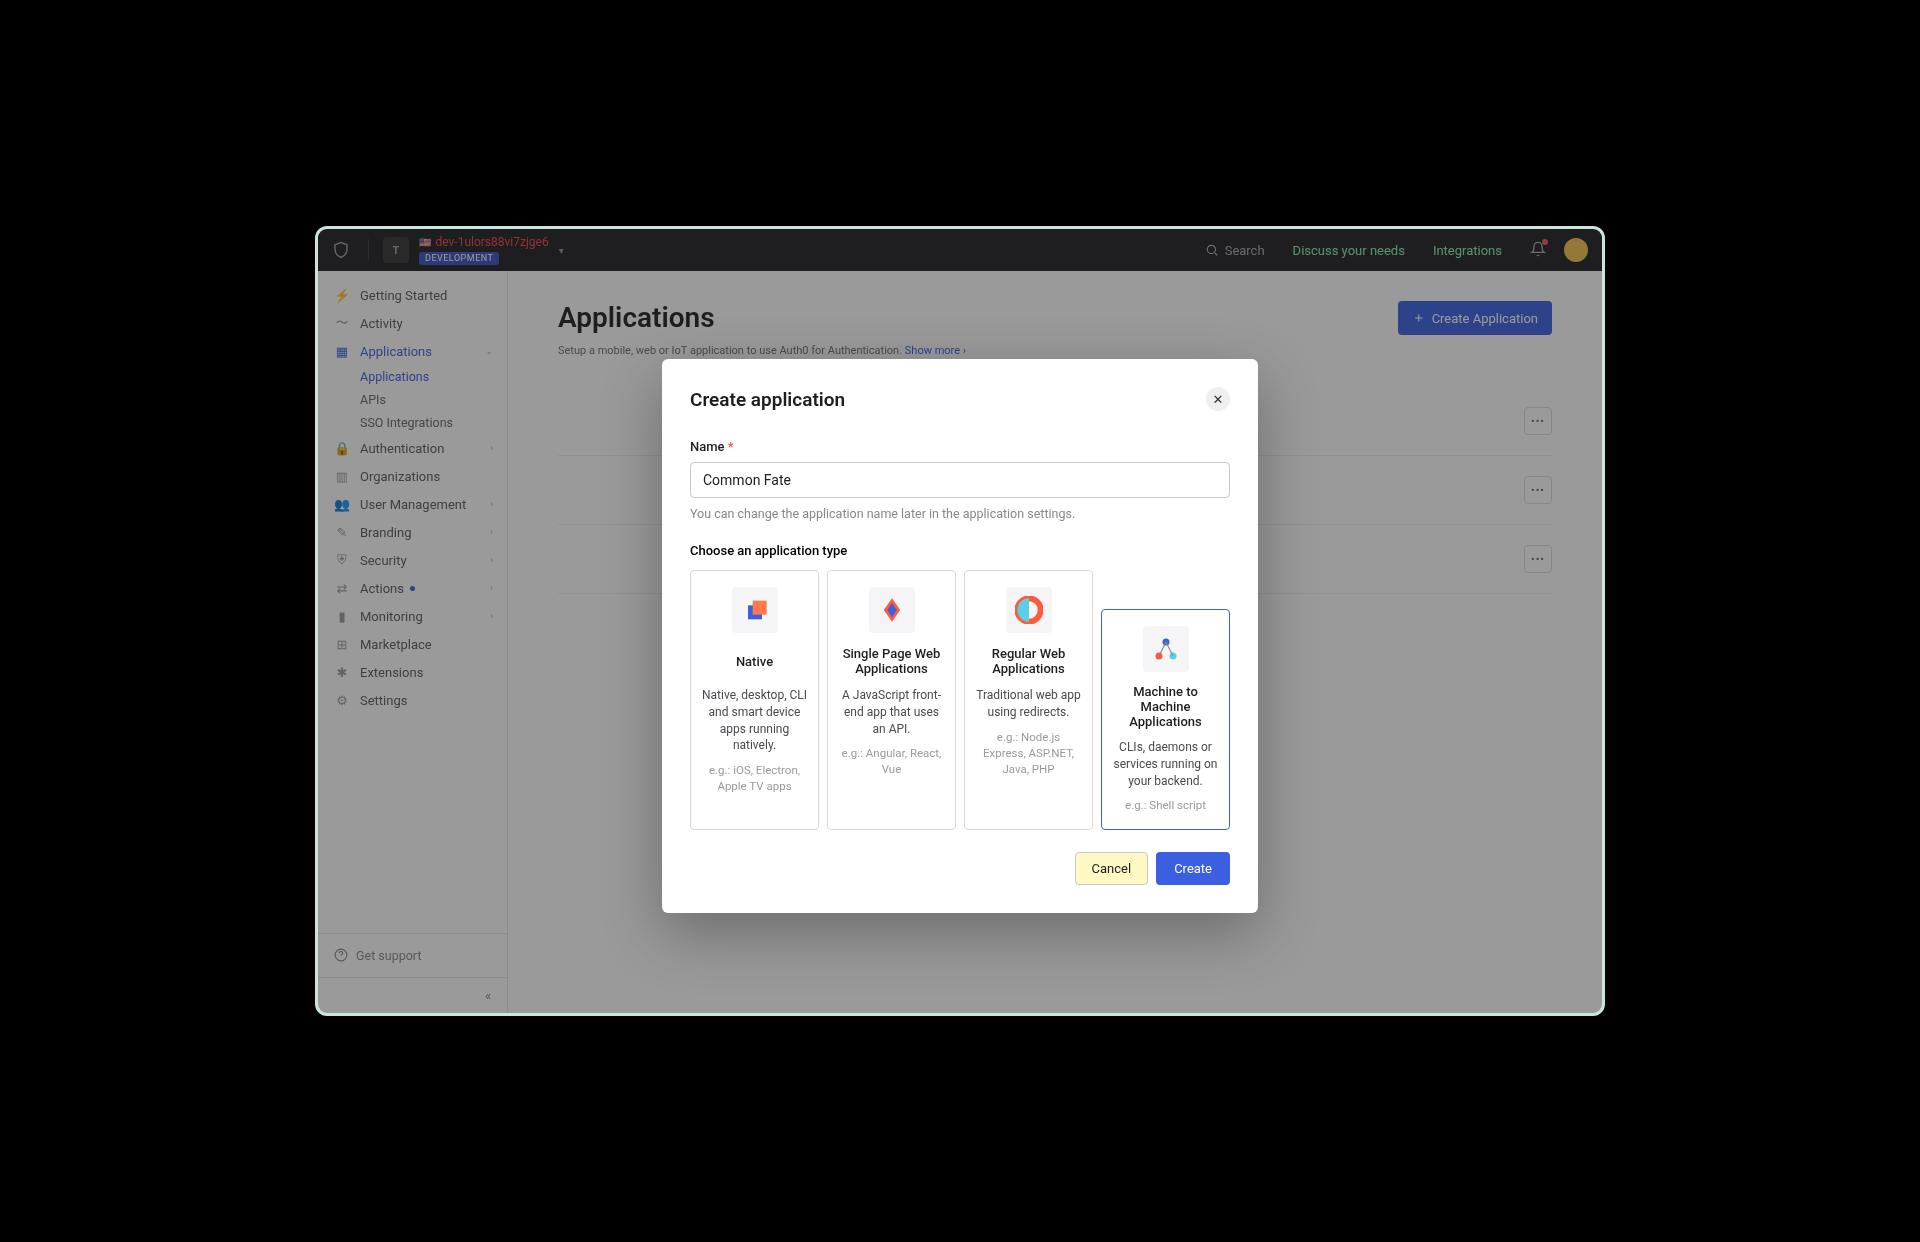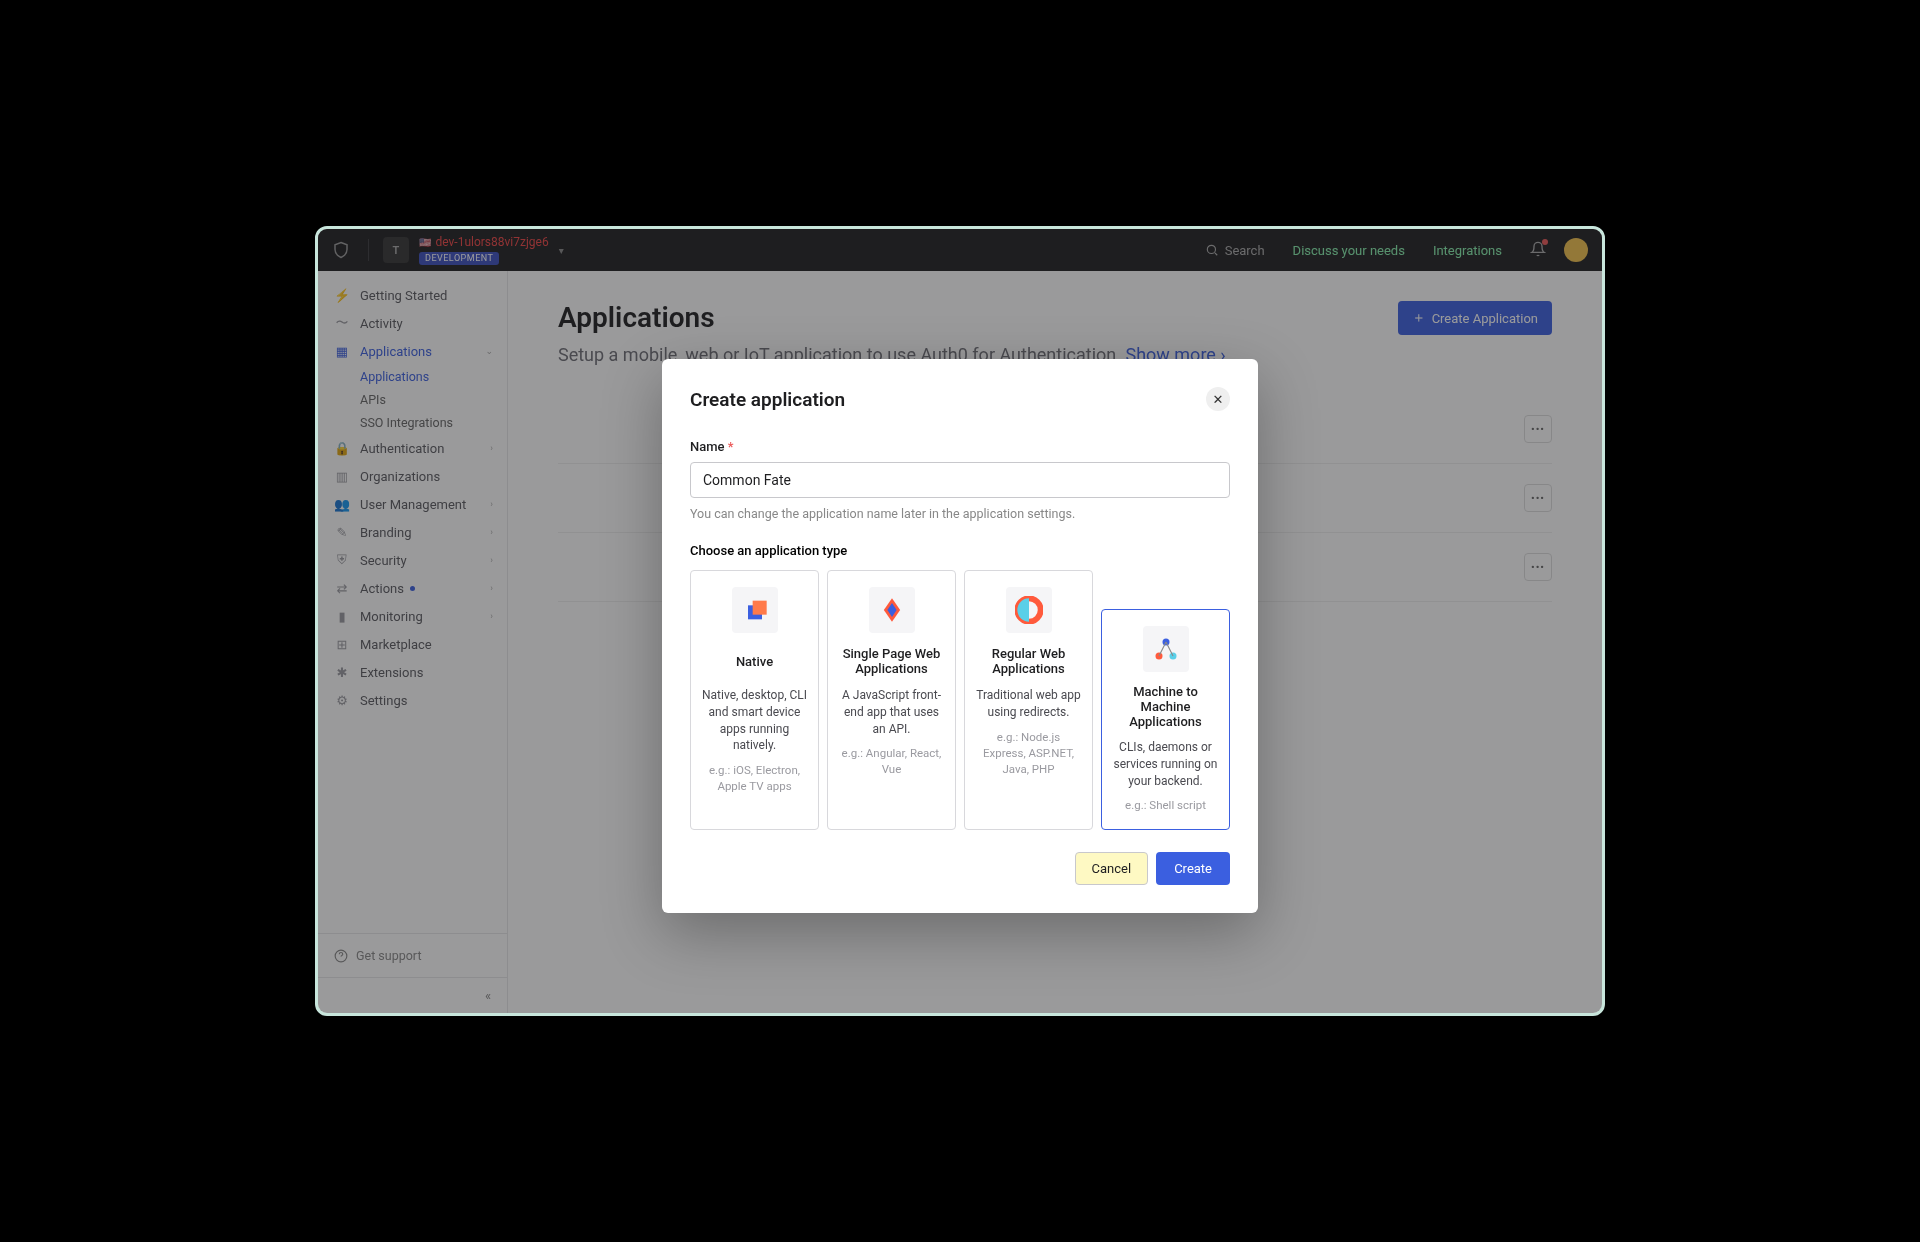--- a/index.html
+++ b/index.html
@@ -24,27 +24,27 @@
 .sidebar { width: 190px; border-right: 1px solid #e8e8ea; display: flex; flex-direction: column; font-size: 13px; color: #1e1e20; }
 .side-nav { flex: 1; padding: 10px 0; }
 .side-item { display: flex; align-items: center; padding: 6px 16px; cursor: pointer; color: #5a5a60; position: relative; }
 .side-item.active { color: #3b5fe0; }
 .side-item .ic { width: 16px; height: 16px; margin-right: 10px; color: #9a9aa0; display: flex; align-items: center; justify-content: center; }
 .side-item.active .ic { color: #3b5fe0; }
 .side-sub { padding-left: 42px; font-size: 12.5px; color: #666; padding-top: 4px; padding-bottom: 4px; cursor: pointer; }
 .side-sub.active { color: #3b5fe0; }
 .side-chev { position: absolute; right: 14px; font-size: 9px; color: #aaa; }
 .side-dot { width: 5px; height: 5px; background: #3b5fe0; border-radius: 50%; margin-left: 6px; }
-.side-footer { border-top: 1px solid #e8e8ea; padding: 14px 16px; font-size: 12.5px; color: #888; display: flex; align-items: flex-end; }
+.side-footer { border-top: 1px solid #e8e8ea; padding: 14px 16px; font-size: 12.5px; color: #888; display: flex; align-items: flex-start; }
 .side-footer svg { margin-right: 8px; }
 .side-collapse { border-top: 1px solid #e8e8ea; padding: 10px 16px; display: flex; justify-content: flex-end; color: #888; }
 .main { flex: 1; padding: 30px 50px; }
 .page-head { display: flex; justify-content: space-between; align-items: flex-start; }
 .page-title { font-size: 28px; font-weight: 600; color: #1e1e20; }
-.page-sub { font-size: 18px; color: #6e6e76; margin-top: 10px; }
+.page-sub { font-size: 11px; color: #6e6e76; margin-top: 10px; }
 .show-more { color: #3b5fe0; cursor: pointer; }
 .btn-create { background: #3b5fe0; color: #fff; border: none; padding: 8px 14px; border-radius: 4px; font-size: 13px; cursor: pointer; display: flex; align-items: center; }
 .btn-create span.plus { margin-right: 6px; font-size: 14px; }
 .app-rows { margin-top: 30px; }
 .app-row { display: flex; justify-content: flex-end; padding: 20px 0; border-bottom: 1px solid #eee; }
 .row-menu { width: 28px; height: 28px; border: 1px solid #ddd; border-radius: 4px; display: flex; align-items: center; justify-content: center; color: #666; cursor: pointer; letter-spacing: 1px; font-size: 11px; }
 .overlay { position: absolute; inset: 0; background: rgba(30,30,34,0.45); display: flex; align-items: flex-start; justify-content: center; padding-top: 130px; }
 .modal { width: 596px; background: #fff; border-radius: 6px; box-shadow: 0 20px 60px rgba(0,0,0,0.3); padding: 28px; }
 .modal-head { display: flex; justify-content: space-between; align-items: center; margin-bottom: 28px; }
 .modal-title { font-size: 19px; font-weight: 600; color: #1e1e20; }

